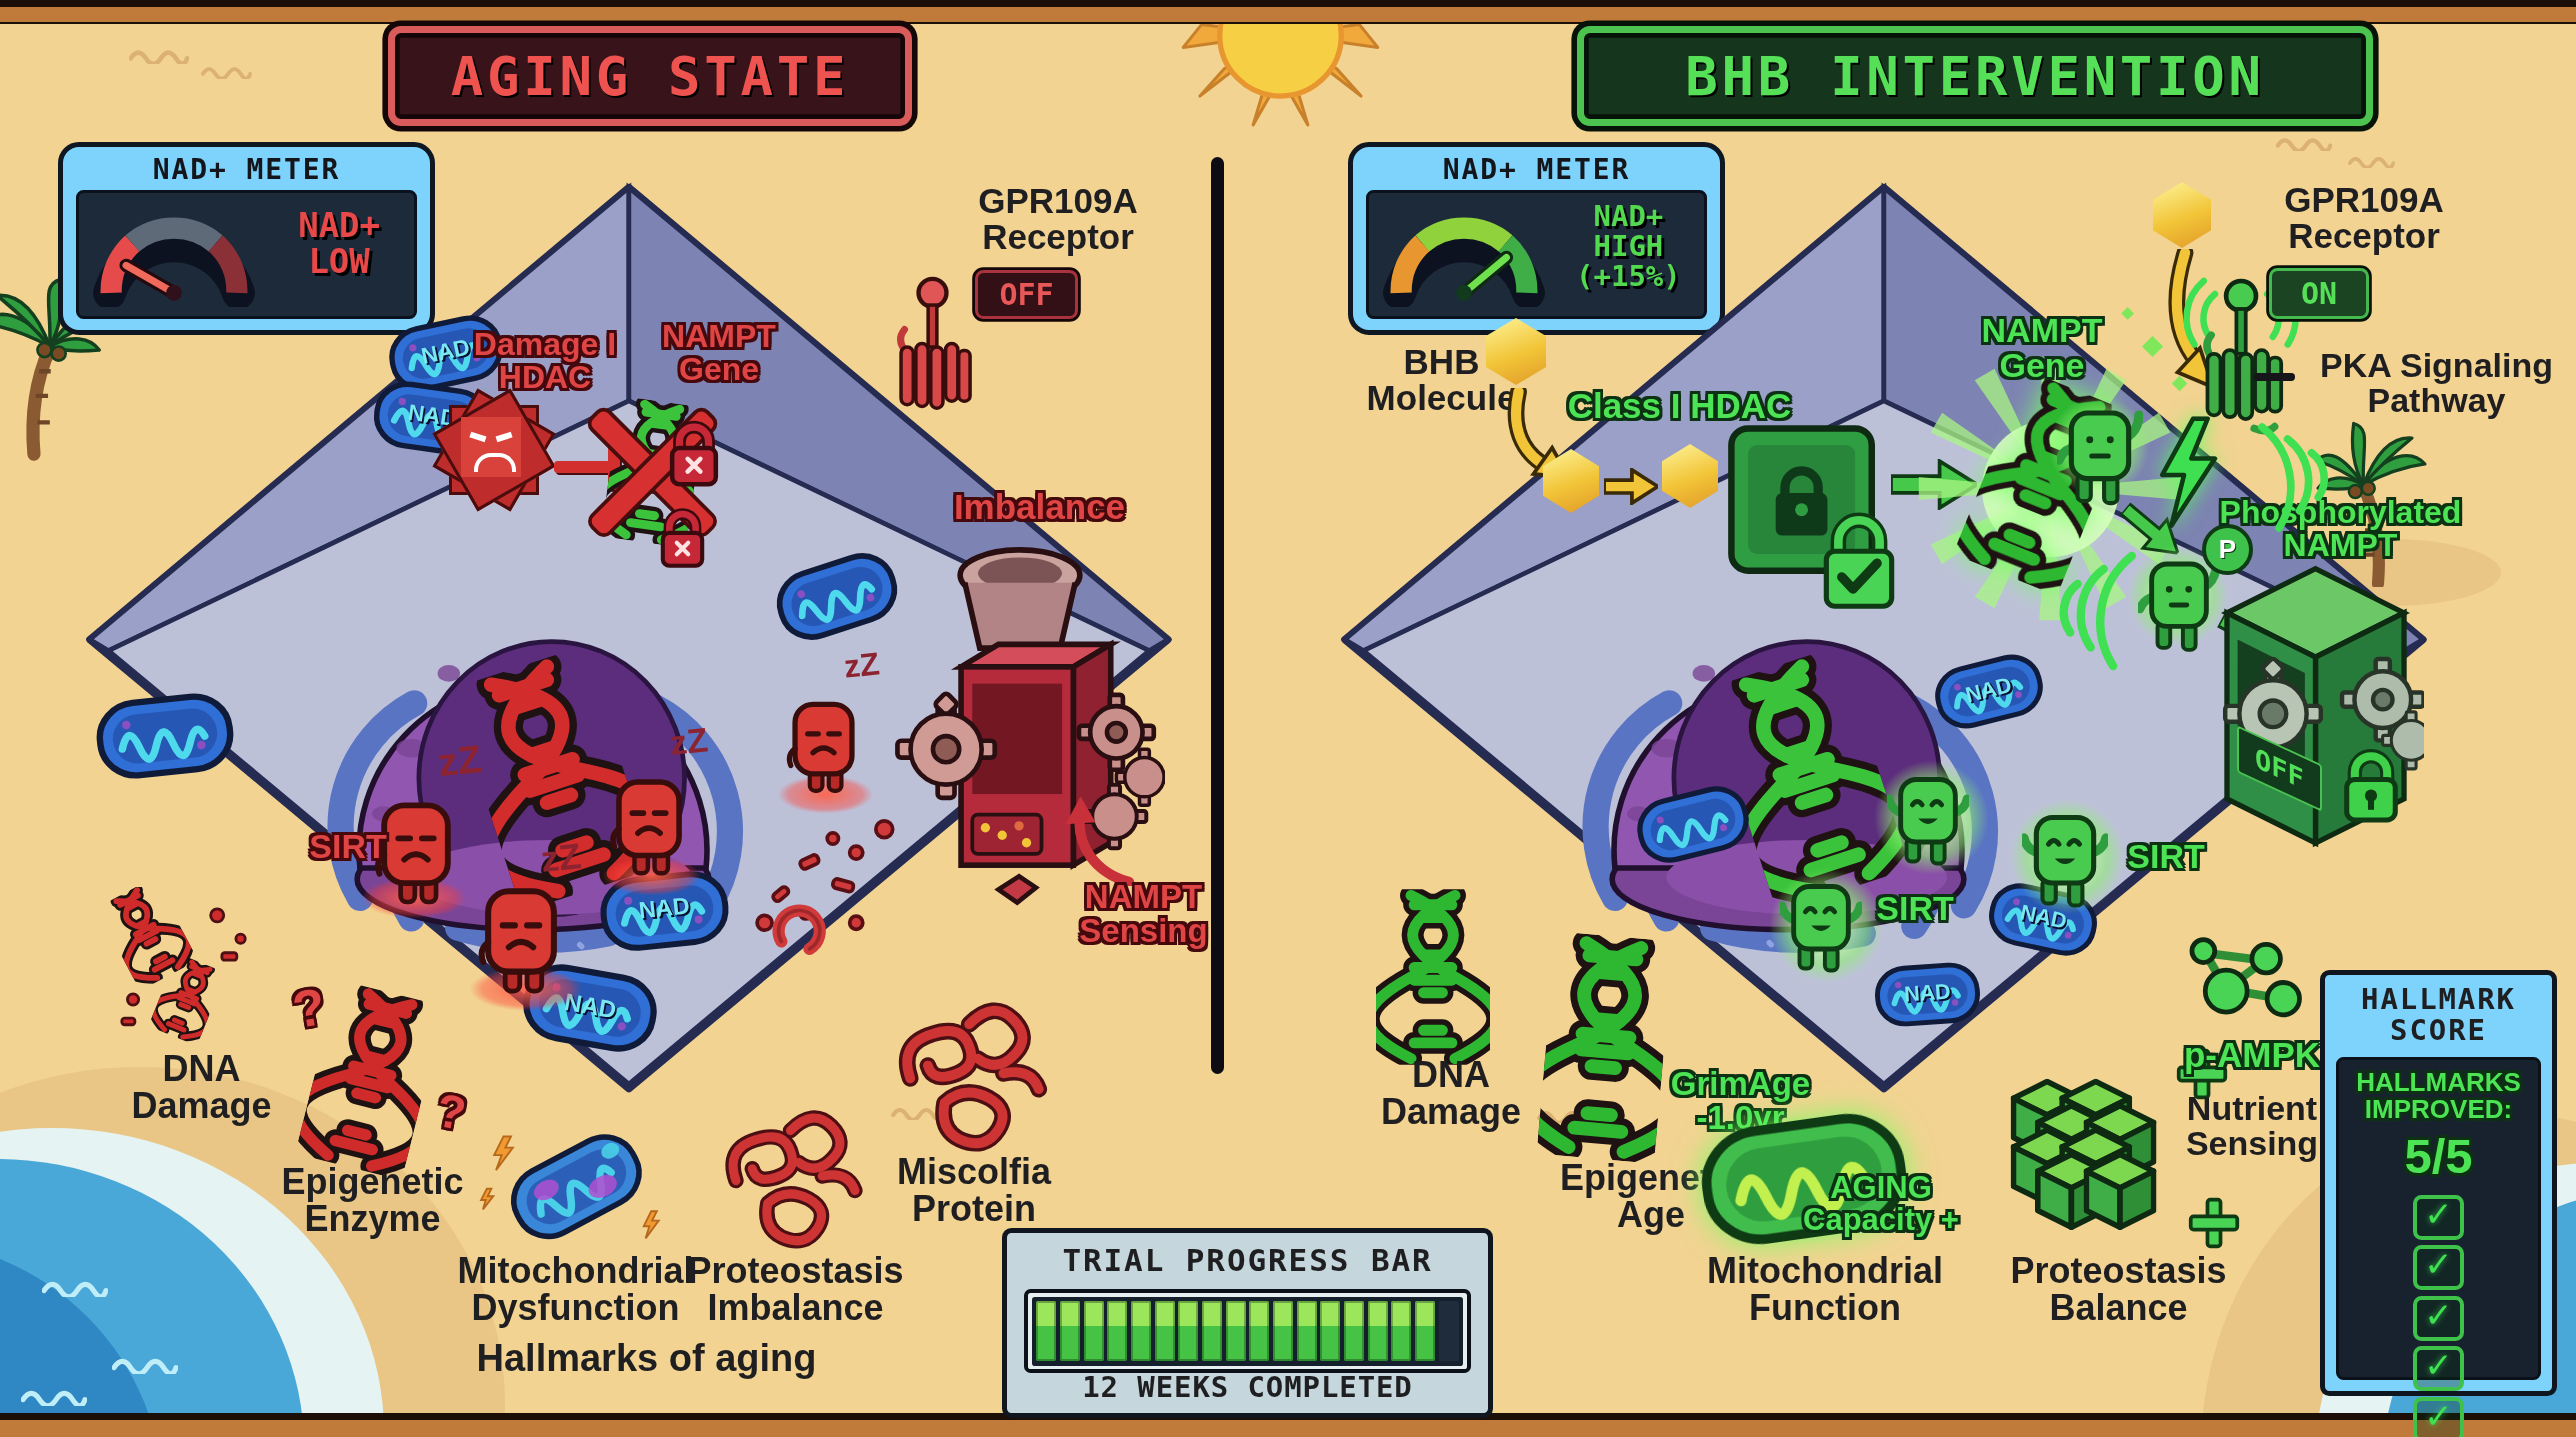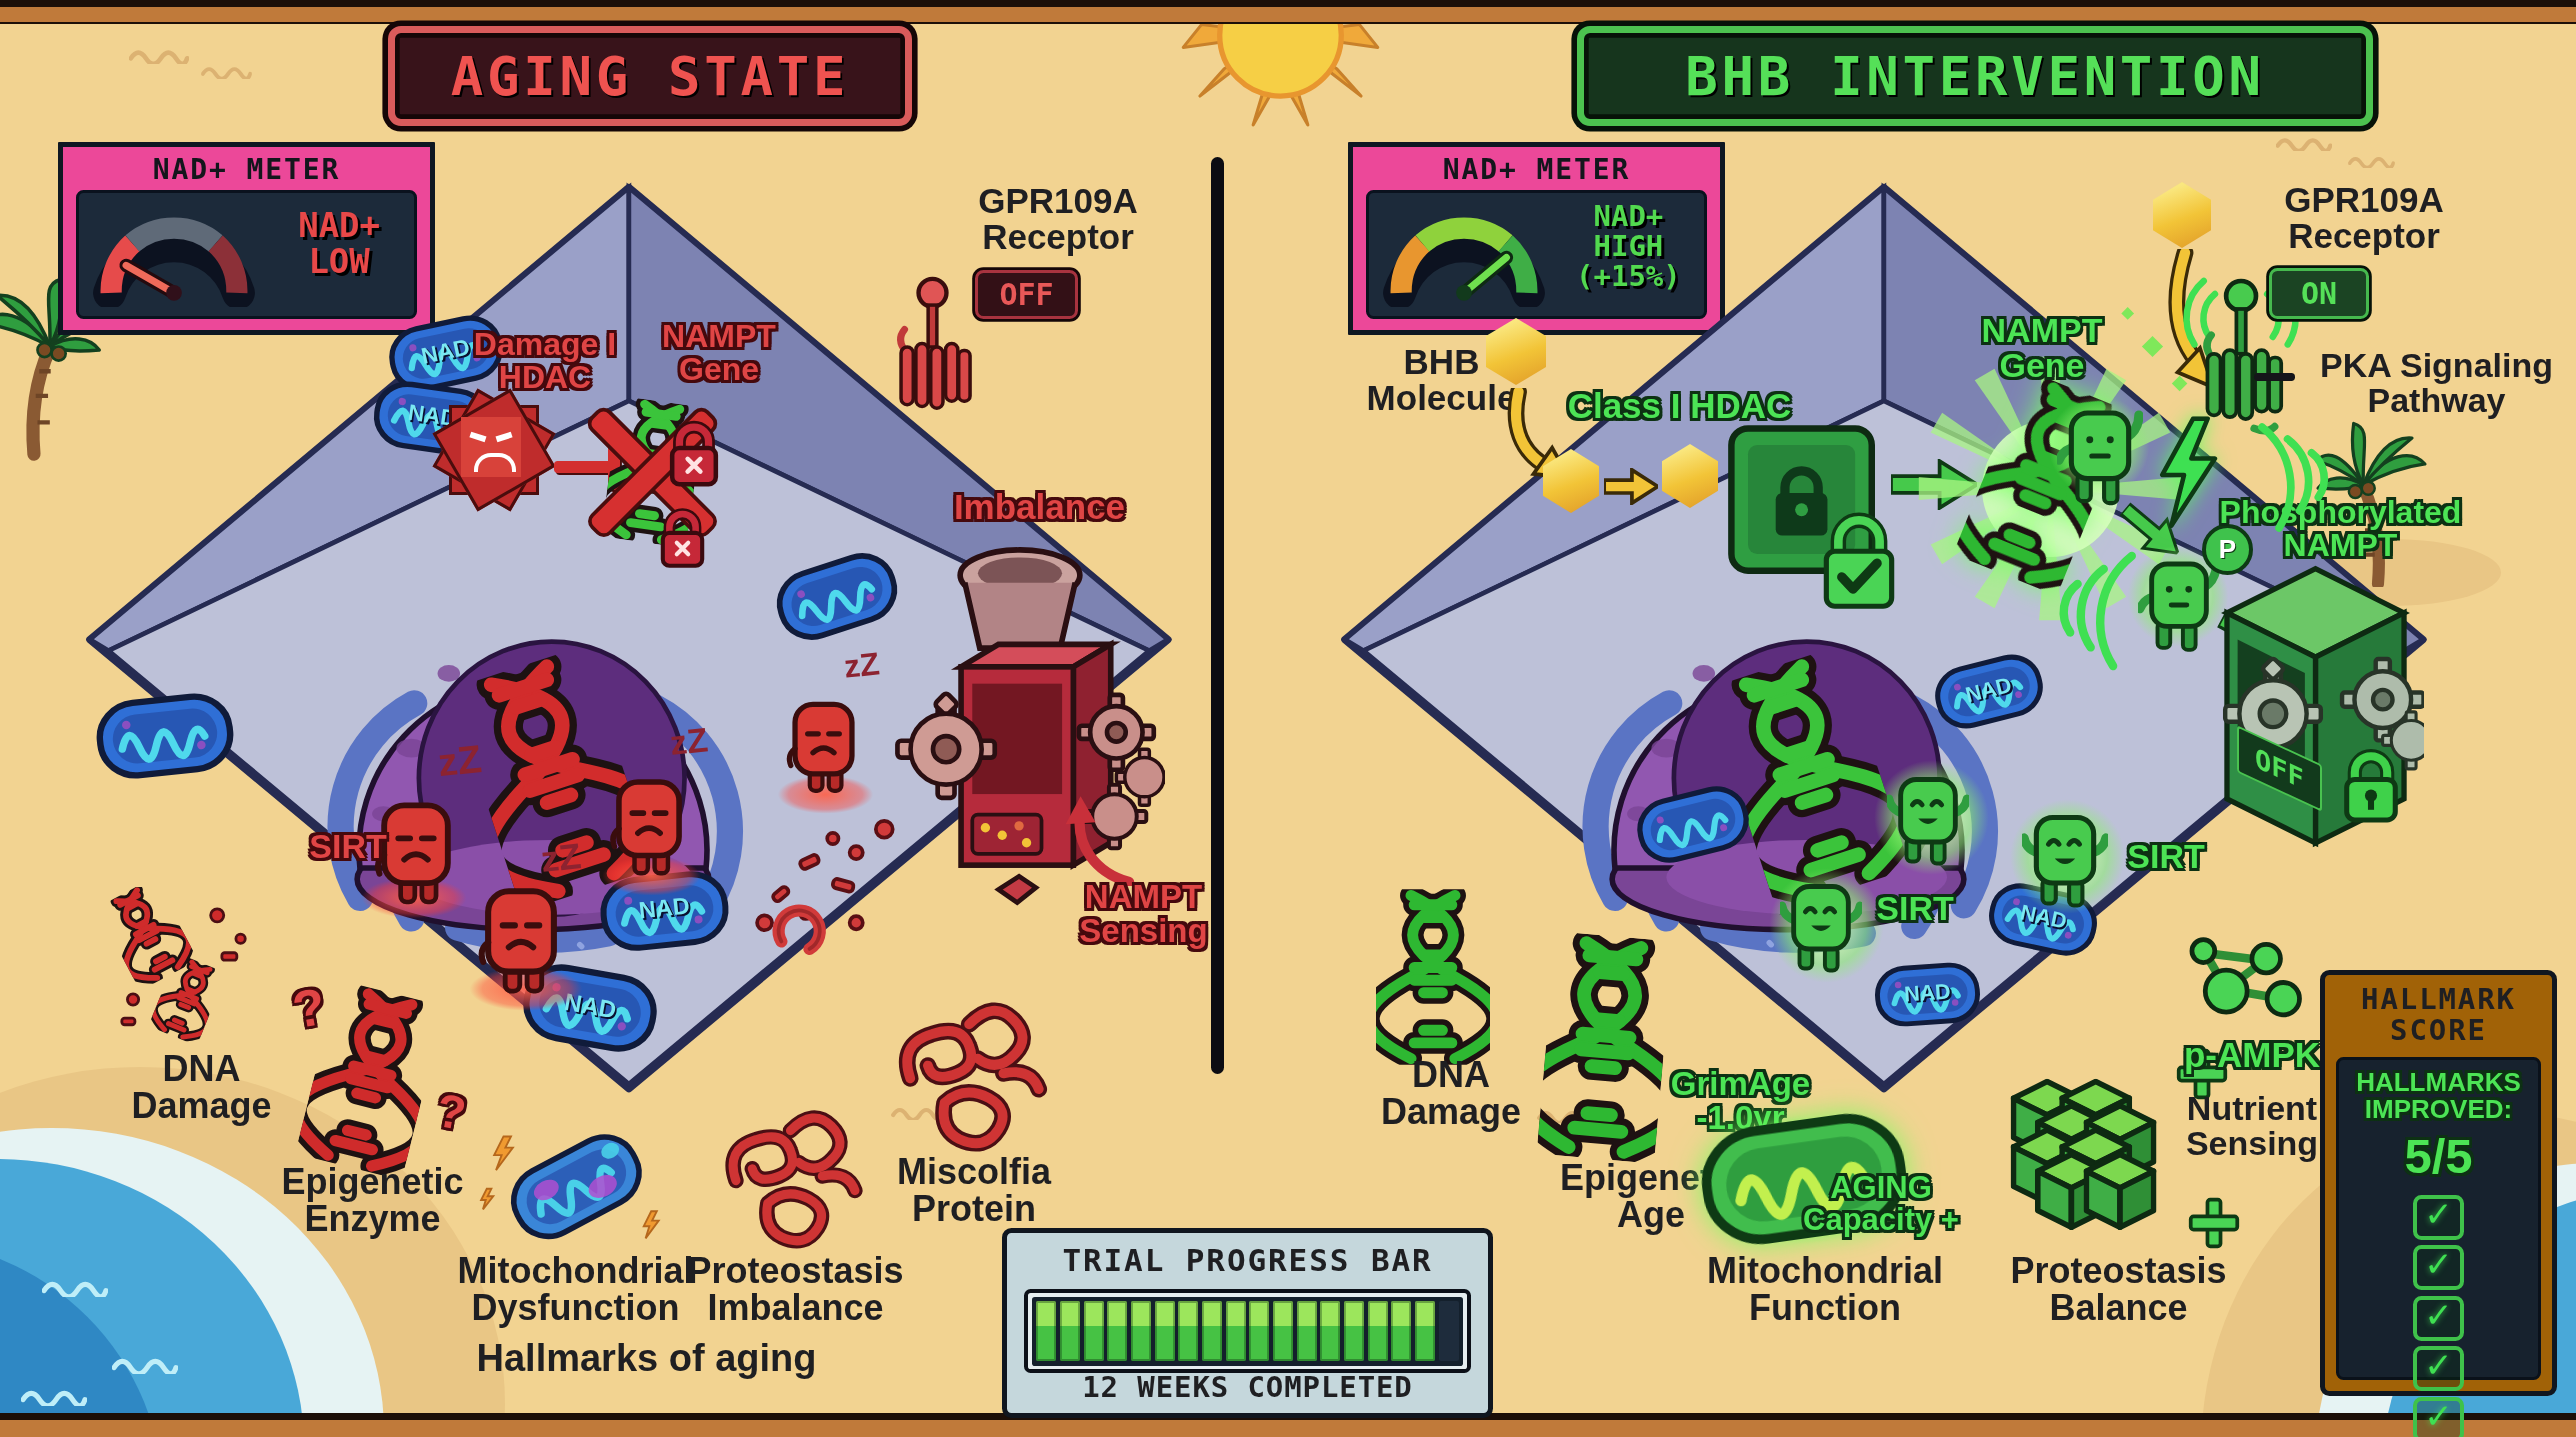--- a/index.html
+++ b/index.html
@@ -7,26 +7,26 @@
   .abs{position:absolute}
   .lbl{position:absolute;font-weight:700;text-align:center;line-height:1.04;white-space:nowrap}
   .lines span{display:block}
   .blk{color:#1f1f22}
   .redtx{color:#e04545;text-shadow:-2.8px -2.8px 0 #45090d,2.8px -2.8px 0 #45090d,-2.8px 2.8px 0 #45090d,2.8px 2.8px 0 #45090d,0 -2.8px 0 #45090d,0 2.8px 0 #45090d,-2.8px 0 0 #45090d,2.8px 0 0 #45090d}
   .grntx{color:#4ce455;text-shadow:-2.8px -2.8px 0 #0d3113,2.8px -2.8px 0 #0d3113,-2.8px 2.8px 0 #0d3113,2.8px 2.8px 0 #0d3113,0 -2.8px 0 #0d3113,0 2.8px 0 #0d3113,-2.8px 0 0 #0d3113,2.8px 0 0 #0d3113}
   .mono{font-family:"DejaVu Sans Mono",monospace;font-weight:700}
   .banner{position:absolute;display:flex;align-items:center;justify-content:center;border-radius:13px;font-family:"DejaVu Sans Mono",monospace;font-weight:700;letter-spacing:3.7px;font-size:54px}
   .banner.bred{background:#38131a;border:7.5px solid #d95b5b;box-shadow:0 0 0 5.6px #150607,inset 0 0 0 4.7px #150607;color:#ef5350;text-shadow:1.9px 1.9px 0 #000}
   .banner.bgrn{background:#16351d;border:7.5px solid #4cc24f;box-shadow:0 0 0 5.6px #071208,inset 0 0 0 4.7px #071208;color:#55e058;text-shadow:1.9px 1.9px 0 #000}
-  .meter{position:absolute;background:#ec4899;border:5.6px solid #0f1722;border-radius:1px}
+  .meter{position:absolute;background:#7dd3fc;border:5.6px solid #0f1722;border-radius:21px}
   .meter .mtitle{position:absolute;left:0;right:0;top:5.6px;text-align:center;font-size:28px;color:#14161c;letter-spacing:1.9px}
   .meter .screen{position:absolute;left:13px;right:13px;top:43px;bottom:11.2px;background:#1c2a3a;border:3.7px solid #0a121e;border-radius:7.5px}
   .mval{position:absolute;text-align:center;line-height:1.05;font-family:"DejaVu Sans Mono",monospace;font-weight:700}
   .badge{position:absolute;display:flex;align-items:center;justify-content:center;border-radius:8.4px;font-family:"DejaVu Sans Mono",monospace;font-weight:700}
-  .panel{position:absolute;background:#a16207;border:5.6px solid #10161f;border-radius:9.4px}
+  .panel{position:absolute;background:#7dd3fc;border:5.6px solid #10161f;border-radius:9.4px}
   .rglow{position:absolute;border-radius:50%;background:radial-gradient(closest-side,rgba(255,95,70,.9),rgba(255,60,50,.4) 58%,rgba(255,60,50,0) 75%)}
   .gburst{position:absolute;border-radius:50%;background:radial-gradient(closest-side,rgba(236,255,205,.95),rgba(140,240,110,.55) 50%,rgba(140,240,110,0) 72%)}
   .hex{position:absolute;background:linear-gradient(160deg,#fae77f 15%,#f2c437 55%,#e09a28);clip-path:polygon(50% 0,100% 27%,100% 73%,50% 100%,0 73%,0 27%);filter:drop-shadow(2.8px 2.8px 0 #3a2a08)}
   .zz{position:absolute;font-weight:900;color:#8c2330;transform:rotate(-6deg);line-height:.8}
   .pbadge{position:absolute;border-radius:50%;background:#3fc24c;border:4.7px solid #0e3a14;color:#fff;font-weight:900;display:flex;align-items:center;justify-content:center;text-shadow:0.9px 0.9px 0 #0e3a14}
   .seg{flex:1;background:#1e2c3c;border-radius:1.9px}
   .seg.fill{background:linear-gradient(180deg,#9ce65c 0 42%,#46c244 42%);box-shadow:inset 0 0 0 1.9px rgba(8,40,12,.35)}
   .check{width:43px;height:37px;margin:5.6px auto 0;border:4.7px solid #3fc24a;border-radius:8.4px;color:#3fe052;font-weight:900;font-size:34px;line-height:30px;text-align:center;background:rgba(10,45,20,.35);text-shadow:0 0 6.6px rgba(70,255,90,.7)}
   .spike{position:absolute;background:#bf2c2c;border:3.7px solid #4a0d0d}
   .mach-off{position:absolute;display:flex;align-items:center;justify-content:center;background:#123a1c;border:2.8px solid #49c24f;color:#52e058;font-family:"DejaVu Sans Mono",monospace;font-weight:700;border-radius:3.7px}

